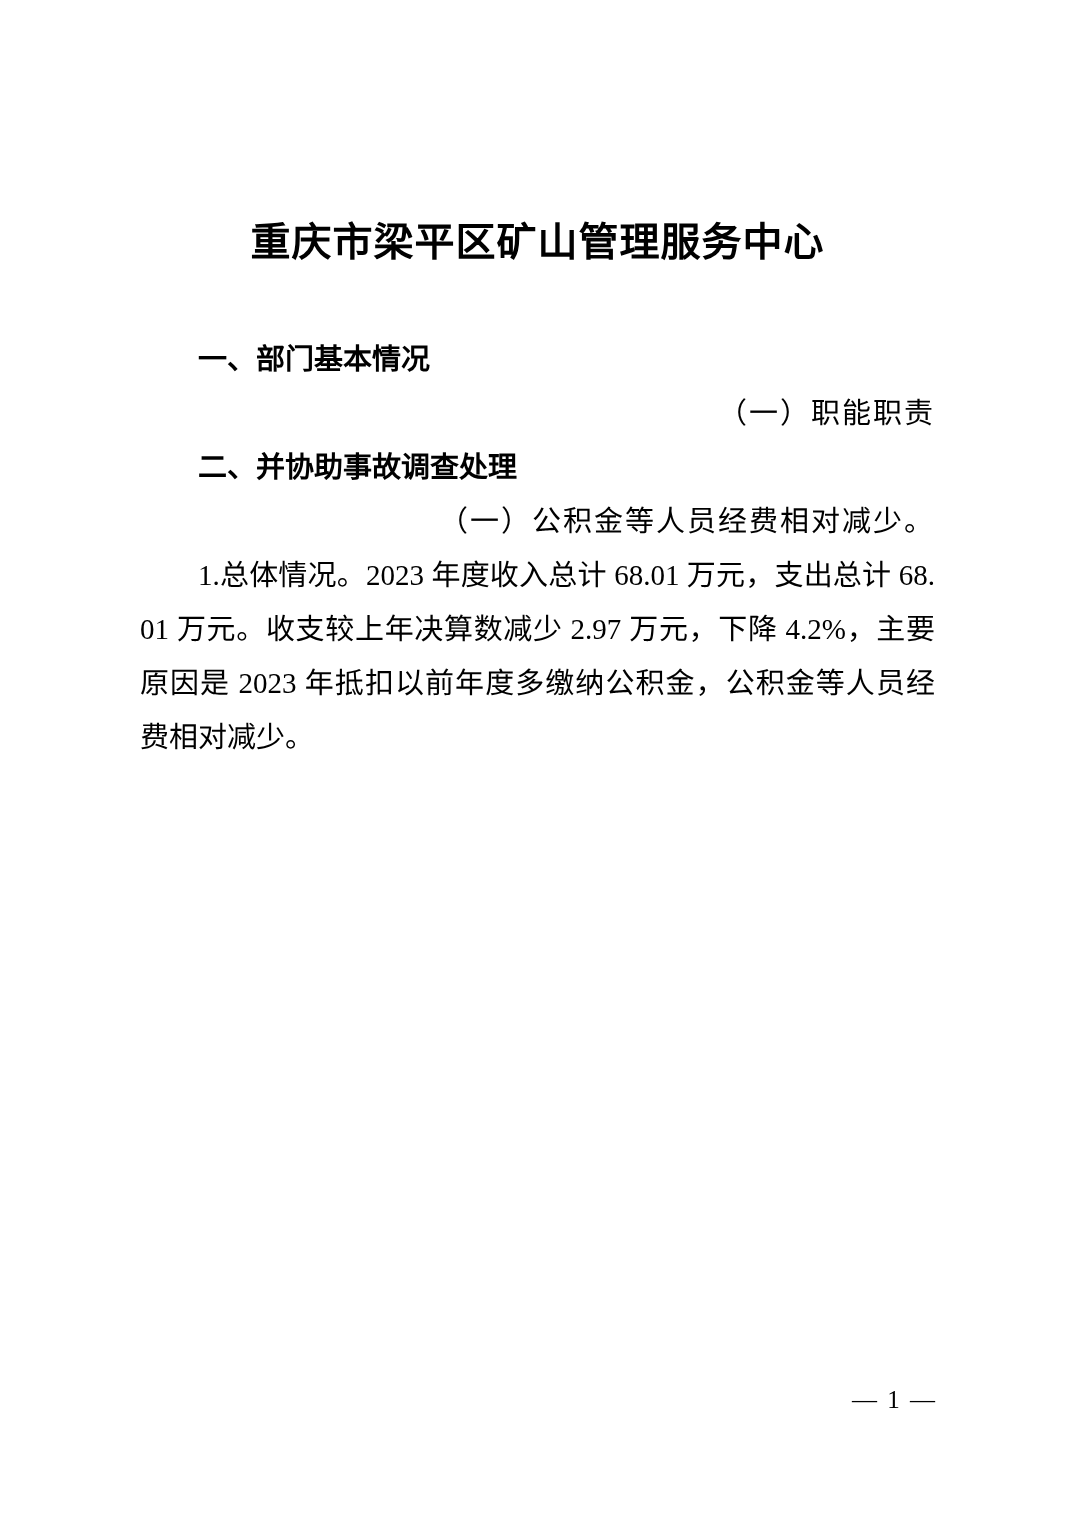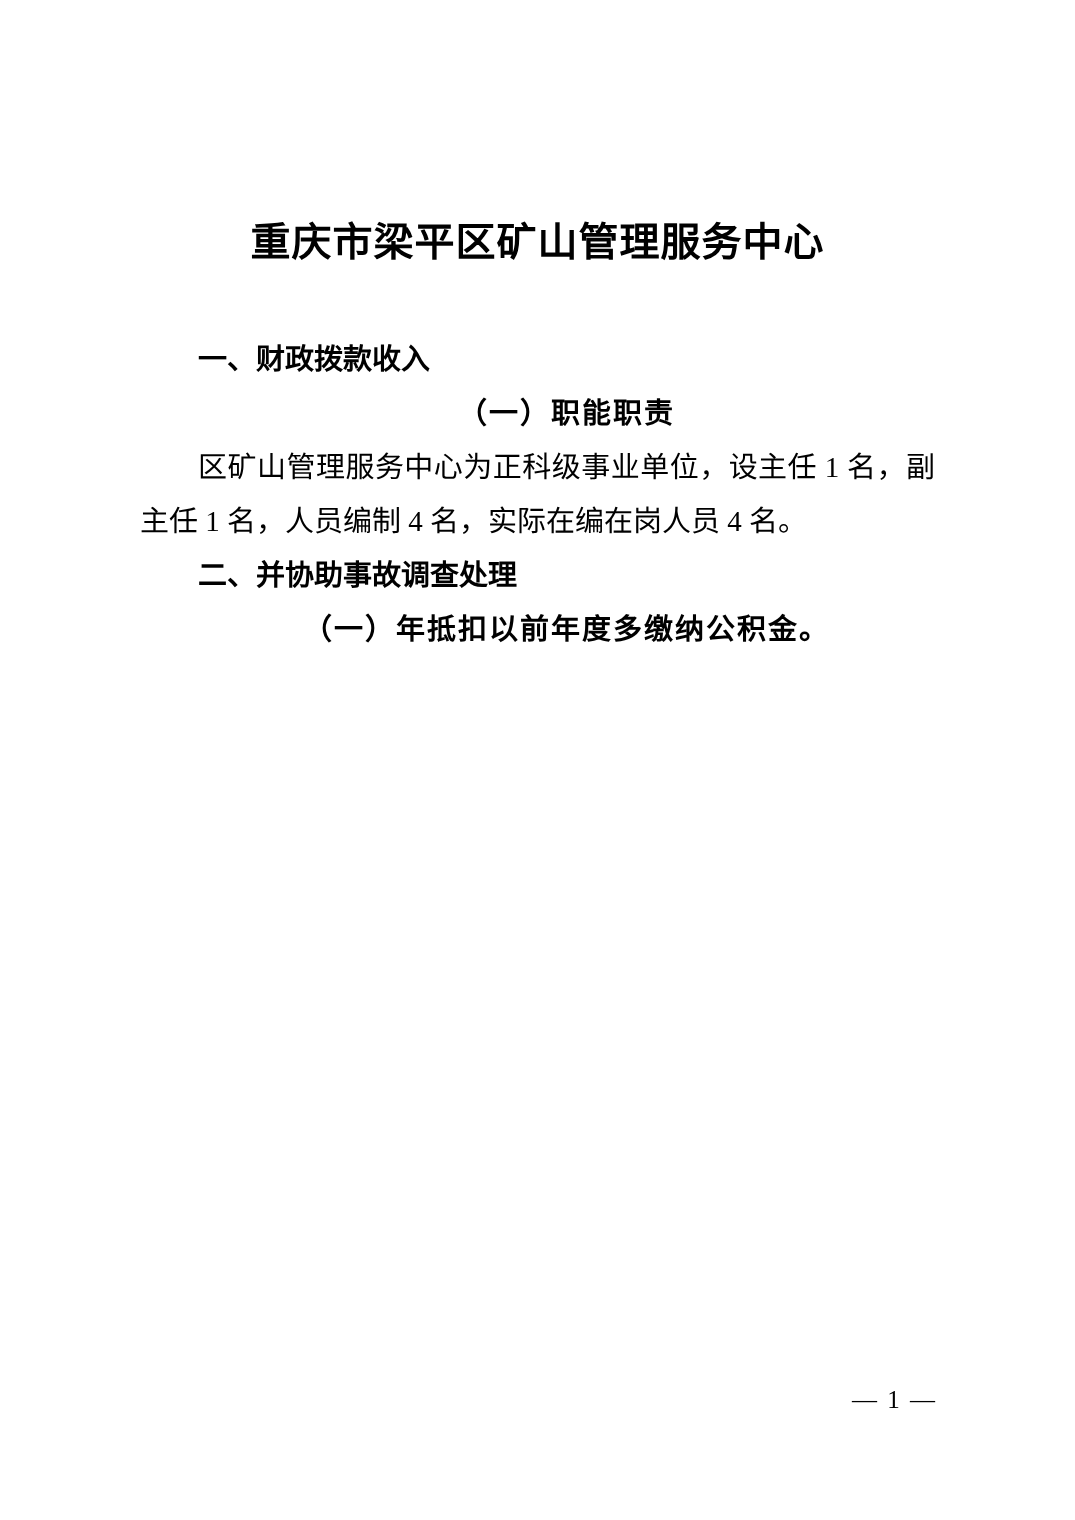--- a/index.html
+++ b/index.html
@@ -45,22 +45,22 @@
     text-align: justify;
     word-break: break-all;
   }
   .para.section-heading {
     font-family: "Liberation Sans", sans-serif;
     font-weight: 700;
     text-align: left;
   }
   .para.sub-heading {
     font-family: "Liberation Serif", serif;
-    font-weight: 700;
-    text-align: center;
+    font-weight: 400;
+    text-align: right;
     letter-spacing: 2px;
   }
   .para.body {
     font-family: "Liberation Serif", serif;
     font-weight: 400;
   }
   .page-number {
     position: absolute;
     top: 1362px;
     right: 138px;
@@ -75,21 +75,21 @@
 </head>
 <body>
 
 <div class="page">
   <div class="doc-content">
     <div class="doc-title">
       <div class="title-line">重庆市梁平区矿山管理服务中心</div>
     </div>
     <div class="doc-body">
 
-    <p class="para section-heading">一、财政拨款收入</p>
+    <p class="para section-heading">一、部门基本情况</p>
         <p class="para sub-heading">（一）职能职责</p>
-        <p class="para body">区矿山管理服务中心为正科级事业单位，设主任 1 名，副主任 1 名，人员编制 4 名，实际在编在岗人员 4 名。</p>
         <p class="para section-heading">二、并协助事故调查处理</p>
-        <p class="para sub-heading">（一）年抵扣以前年度多缴纳公积金。</p>
+        <p class="para sub-heading">（一）公积金等人员经费相对减少。</p>
+        <p class="para body">1.总体情况。2023 年度收入总计 68.01 万元，支出总计 68.01 万元。收支较上年决算数减少 2.97 万元，下降 4.2%，主要原因是 2023 年抵扣以前年度多缴纳公积金，公积金等人员经费相对减少。</p>
       </div>
   </div>
   <div class="page-number">— 1 —</div>
 </div>
 
 </body></html>

